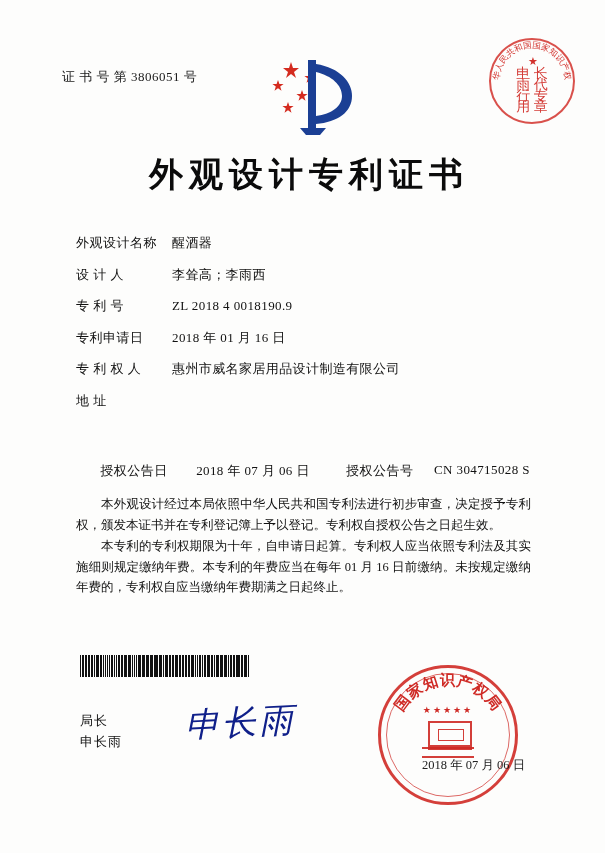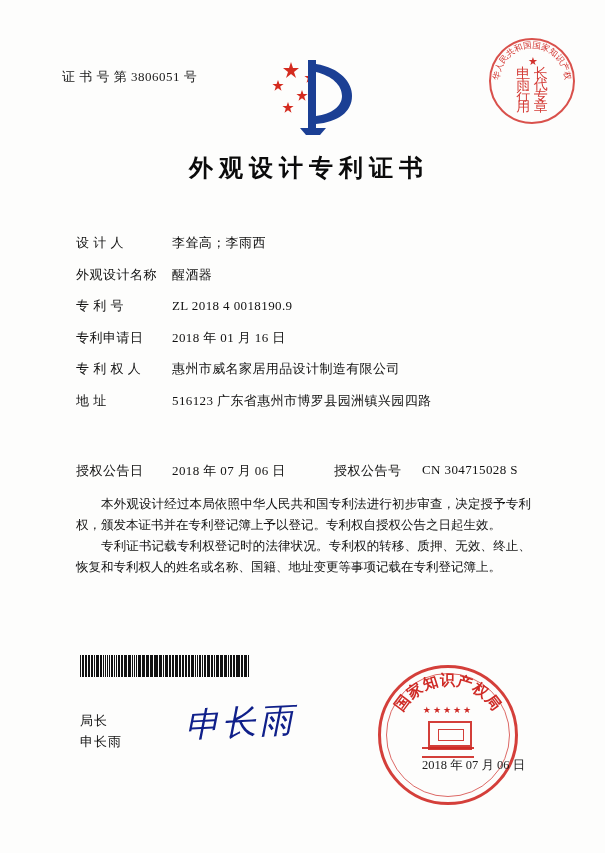--- a/index.html
+++ b/index.html
@@ -90,21 +90,21 @@
     font-size: 11px;
     line-height: 11px;
   }
 
   .title {
     position: absolute;
     left: 0;
     right: 0;
     top: 152px;
     text-align: center;
-    font-size: 24px;
+    font-size: 34px;
     font-weight: bold;
     letter-spacing: 6px;
     color: #0b0b0b;
     font-family: "DejaVu Serif", "Liberation Serif", serif;
     margin-left: 13px;
   }
 
   
   .fields {
     position: absolute;
@@ -134,24 +134,25 @@
     top: 462px;
     width: 470px;
     display: flex;
     font-size: 13px;
     white-space: nowrap;
   }
   .dual-row .left {
     width: 258px;
     flex: 0 0 258px;
     display: flex;
+    justify-content: center;
   }
   .dual-row .left .field-label { width: 96px; flex: 0 0 96px; }
   .dual-row .right { display: flex; }
-  .dual-row .right .field-label { width: 88px; flex: 0 0 88px; }
+  .dual-row .right .field-label { width: 88px; flex: 0 0 88px; margin-left: 12px; }
 
   
   .paragraphs {
     position: absolute;
     left: 76px;
     top: 494px;
     width: 455px;
     font-size: 12.5px;
     line-height: 20.5px;
     text-align: justify;
@@ -332,59 +333,58 @@
       </text>
     </svg>
     <div class="star">★</div>
     <div class="inner-text">申 长 雨 代 行 专 用 章</div>
   </div>
 
   <div class="title">外观设计专利证书</div>
 
   <div class="fields">
     <div class="field-row">
+      <span class="field-label">外观设计名称</span>
+      <span class="field-value">醒酒器</span>
+    </div>
+    <div class="field-row">
       <span class="field-label">设 计 人</span>
       <span class="field-value">李耸高；李雨西</span>
     </div>
     <div class="field-row">
-      <span class="field-label">外观设计名称</span>
-      <span class="field-value">醒酒器</span>
-    </div>
-    <div class="field-row">
       <span class="field-label">专 利 号</span>
       <span class="field-value">ZL 2018 4 0018190.9</span>
     </div>
     <div class="field-row">
       <span class="field-label">专利申请日</span>
       <span class="field-value">2018 年 01 月 16 日</span>
     </div>
     <div class="field-row">
       <span class="field-label">专 利 权 人</span>
       <span class="field-value">惠州市威名家居用品设计制造有限公司</span>
     </div>
     <div class="field-row">
       <span class="field-label">地 址</span>
-      <span class="field-value">516123 广东省惠州市博罗县园洲镇兴园四路</span>
     </div>
   </div>
 
   <div class="dual-row">
     <div class="left">
       <span class="field-label">授权公告日</span>
       <span class="field-value">2018 年 07 月 06 日</span>
     </div>
     <div class="right">
       <span class="field-label">授权公告号</span>
       <span class="field-value">CN 304715028 S</span>
     </div>
   </div>
 
   <div class="paragraphs">
     <p>本外观设计经过本局依照中华人民共和国专利法进行初步审查，决定授予专利权，颁发本证书并在专利登记簿上予以登记。专利权自授权公告之日起生效。</p>
-    <p>专利证书记载专利权登记时的法律状况。专利权的转移、质押、无效、终止、恢复和专利权人的姓名或名称、国籍、地址变更等事项记载在专利登记簿上。</p>
+    <p>本专利的专利权期限为十年，自申请日起算。专利权人应当依照专利法及其实施细则规定缴纳年费。本专利的年费应当在每年 01 月 16 日前缴纳。未按规定缴纳年费的，专利权自应当缴纳年费期满之日起终止。</p>
   </div>
 
   <div class="barcode">
       <i style="width: 1px;"></i>
       <i style="width: 2px;"></i>
       <i style="width: 2px;"></i>
       <i style="width: 3px;"></i>
       <i style="width: 2px;"></i>
       <i style="width: 1px;"></i>
       <i style="width: 3px;"></i>

